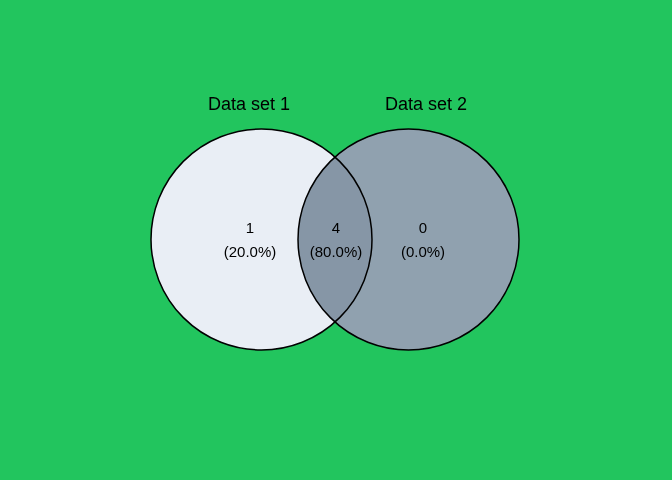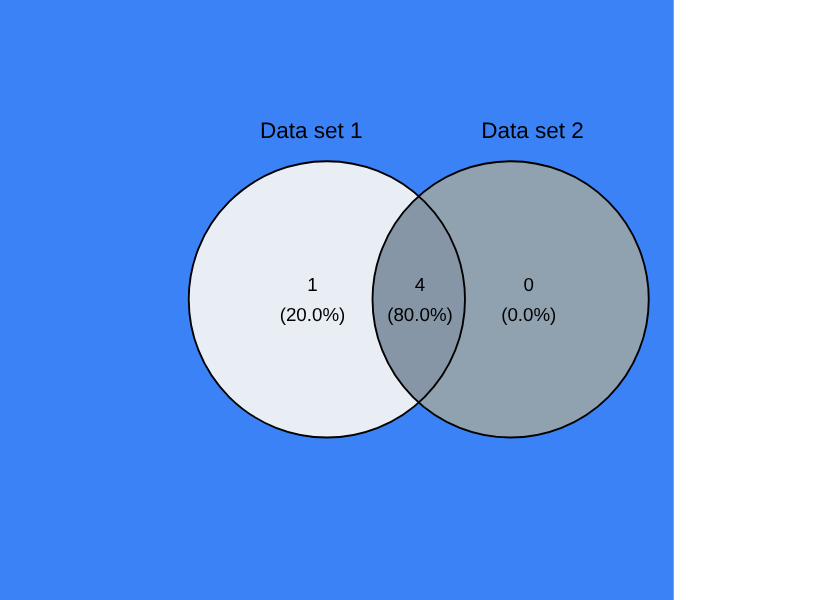--- a/index.html
+++ b/index.html
@@ -7,24 +7,24 @@
     padding: 0;
     background: #ffffff;
   }
   body {
     width: 672px;
     height: 480px;
     overflow: hidden;
     font-family: "Liberation Sans", sans-serif;
   }
   .venn-canvas {
-    width: 539px;
+    width: 672px;
     height: 480px;
     position: relative;
-    background: #3b82f6;
+    background: #22c55e;
   }
   svg text {
     fill: #000000;
   }
   .set-title {
     font-size: 18px;
     font-family: "Liberation Sans", sans-serif;
   }
   .region-count,
   .region-percent {

